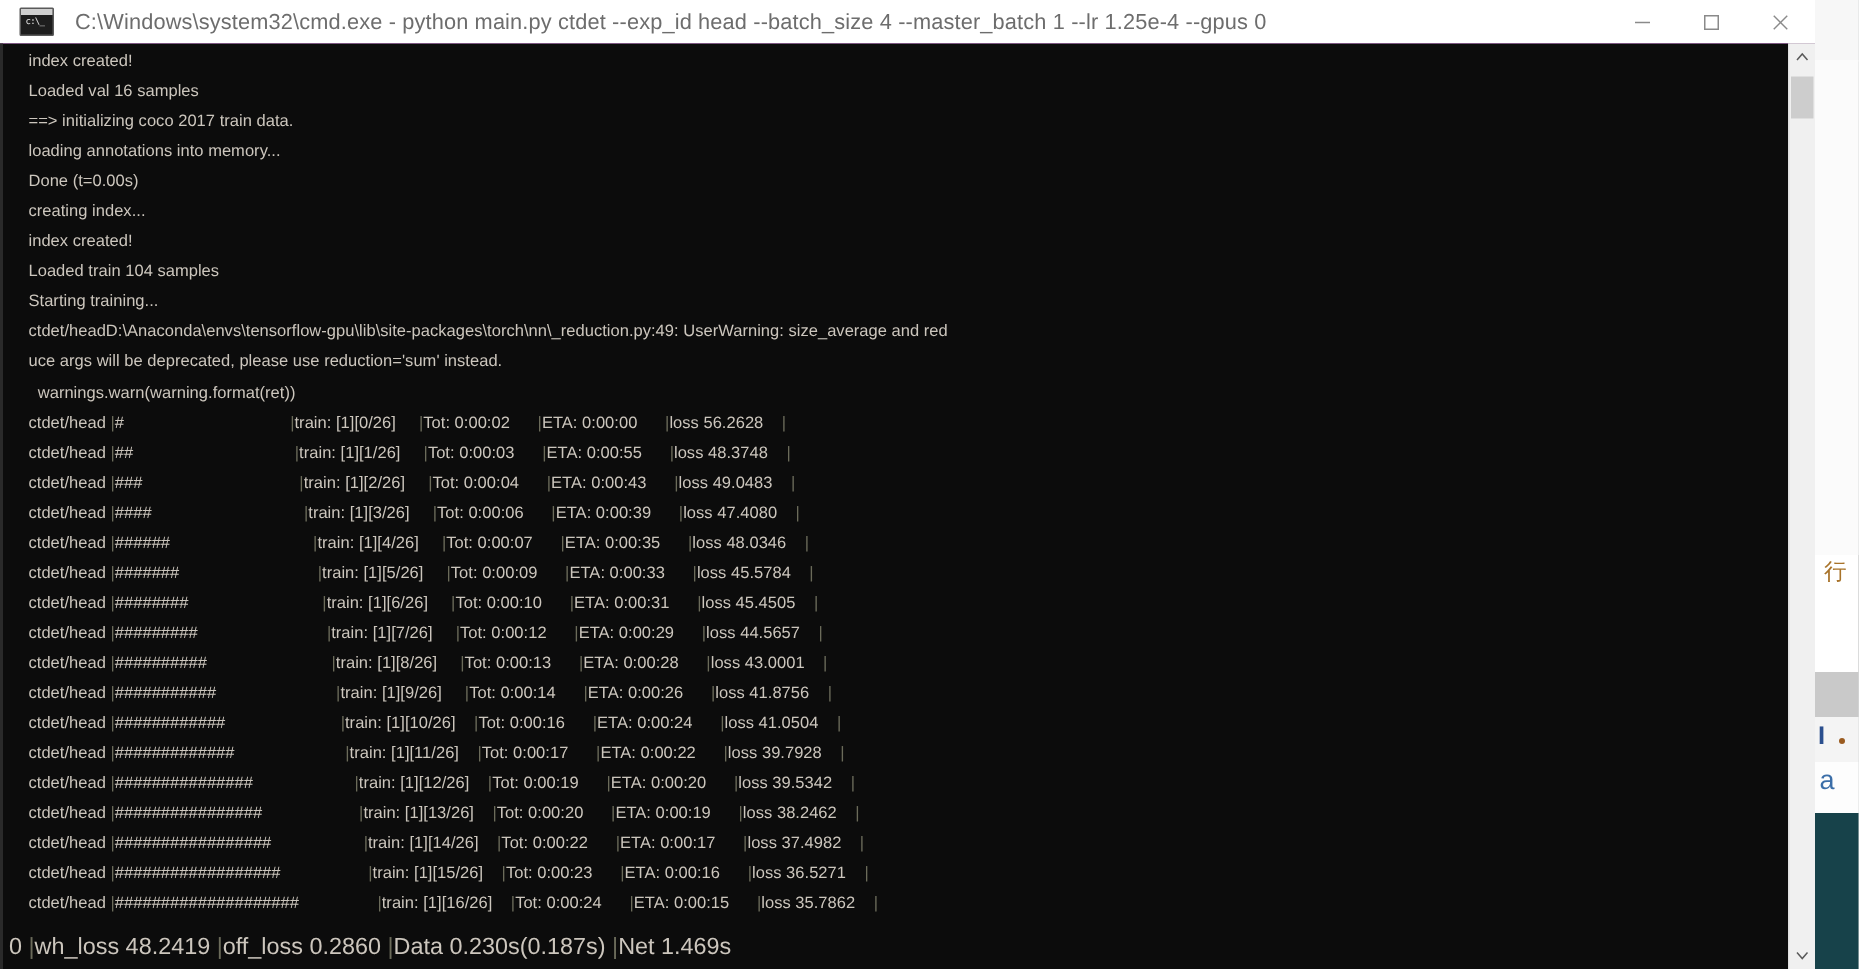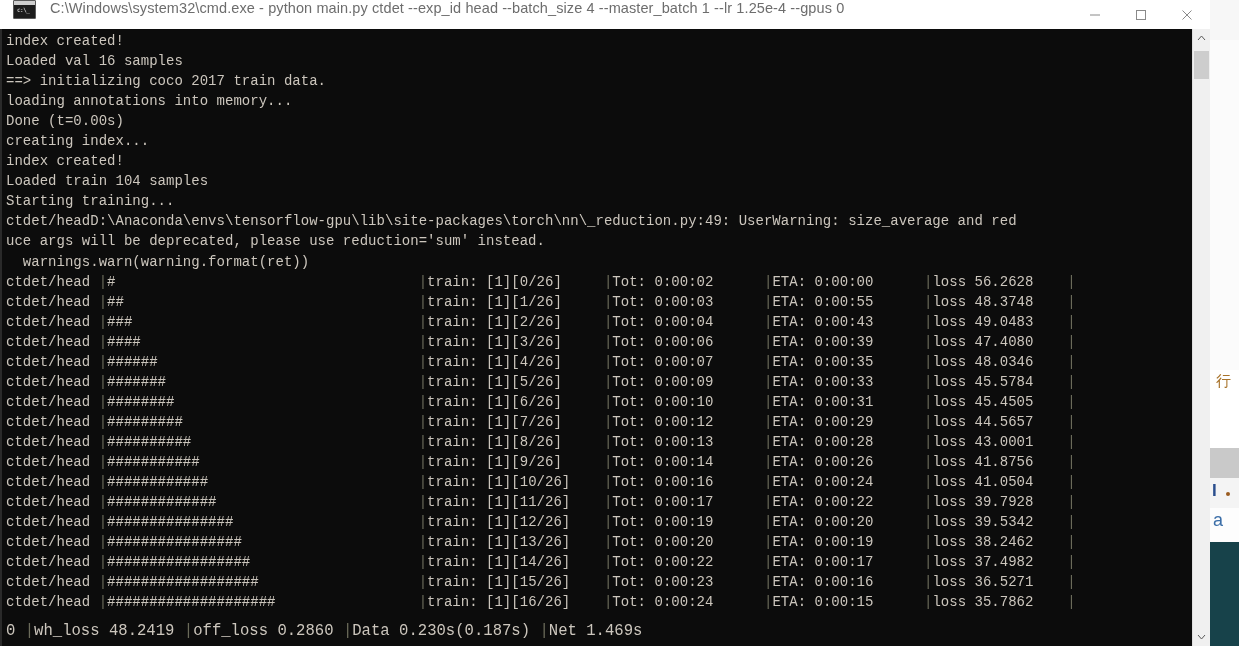--- a/index.html
+++ b/index.html
@@ -22,21 +22,21 @@
   .bg-band2 .dot{position:absolute;left:16px;top:14px;width:4px;height:4px;background:#9a5b1f;border-radius:50%;}
   .bg-band3{position:absolute;left:1210px;top:508px;width:29px;height:34px;background:#fdfdfd;}
   .bg-band3 .a{position:absolute;left:3px;top:2px;font-size:18px;color:#3b6ea8;}
   .bg-teal{position:absolute;left:1210px;top:542px;width:29px;height:104px;background:#17424a;}
 
   
   .win{position:absolute;left:0;top:0;width:1210px;height:646px;}
   .titlebar{
     position:absolute;left:0;top:0;width:1210px;height:29px;
     background:#ffffff;border-bottom:1px solid #d946ef;
-    display:flex;
+    display:flex;align-items:center;
   }
   .cmd-icon{
     width:21px;height:17px;margin-left:13px;background:#1d1d1d;
     border:1px solid #5a5a5a;border-radius:1px;position:relative;flex:none;
   }
   .cmd-icon .bar{position:absolute;left:0;right:0;top:0;height:4px;background:#cfcfcf;}
   .cmd-icon .pr{position:absolute;left:3px;top:6px;font-size:6px;line-height:6px;color:#e8e8e8;font-family:"DejaVu Sans Mono",monospace;letter-spacing:-0.5px;}
   .title-text{
     margin-left:14px;font-size:14.5px;color:#6d6d6d;white-space:nowrap;
     letter-spacing:0.1px;
@@ -46,35 +46,35 @@
   .wbtn svg{display:block;}
 
   
   .console{
     position:absolute;left:0;top:29px;width:1210px;height:617px;
     background:#0c0c0c;overflow:hidden;
     border-left:2px solid #2a2a2a;
     box-sizing:border-box;
   }
   .screen{
-    position:absolute;left:0;top:0;width:1196px;height:586px;
+    position:absolute;left:13px;top:0;width:1196px;height:586px;
     padding:2px 0 0 4px;box-sizing:border-box;
-    font-family:Liberation Mono, monospace;
-    font-size:14px;line-height:20.05px;
+    font-family:Liberation Sans, sans-serif;
+    font-size:11px;line-height:20.05px;
     color:#ccc6bd;white-space:pre;overflow:hidden;
     letter-spacing:0.02px;
   }
   .screen .ln{display:block;height:20.05px;}
   .sep{color:#6b6b5a;}
 
   
   .statusline{
     position:absolute;left:0;bottom:0;width:1196px;height:29px;
     background:#0c0c0c;
-    font-family:Liberation Mono, monospace;
+    font-family:Liberation Sans, sans-serif;
     font-size:15.6px;line-height:29px;color:#ccc6bd;white-space:pre;
     padding-left:4px;box-sizing:border-box;overflow:hidden;
   }
   .watermark{
     position:absolute;right:16px;bottom:0;height:29px;line-height:29px;
     font-family:"Liberation Sans",sans-serif;font-size:14px;color:#dcdcdc;
     white-space:nowrap;
   }
 
   

